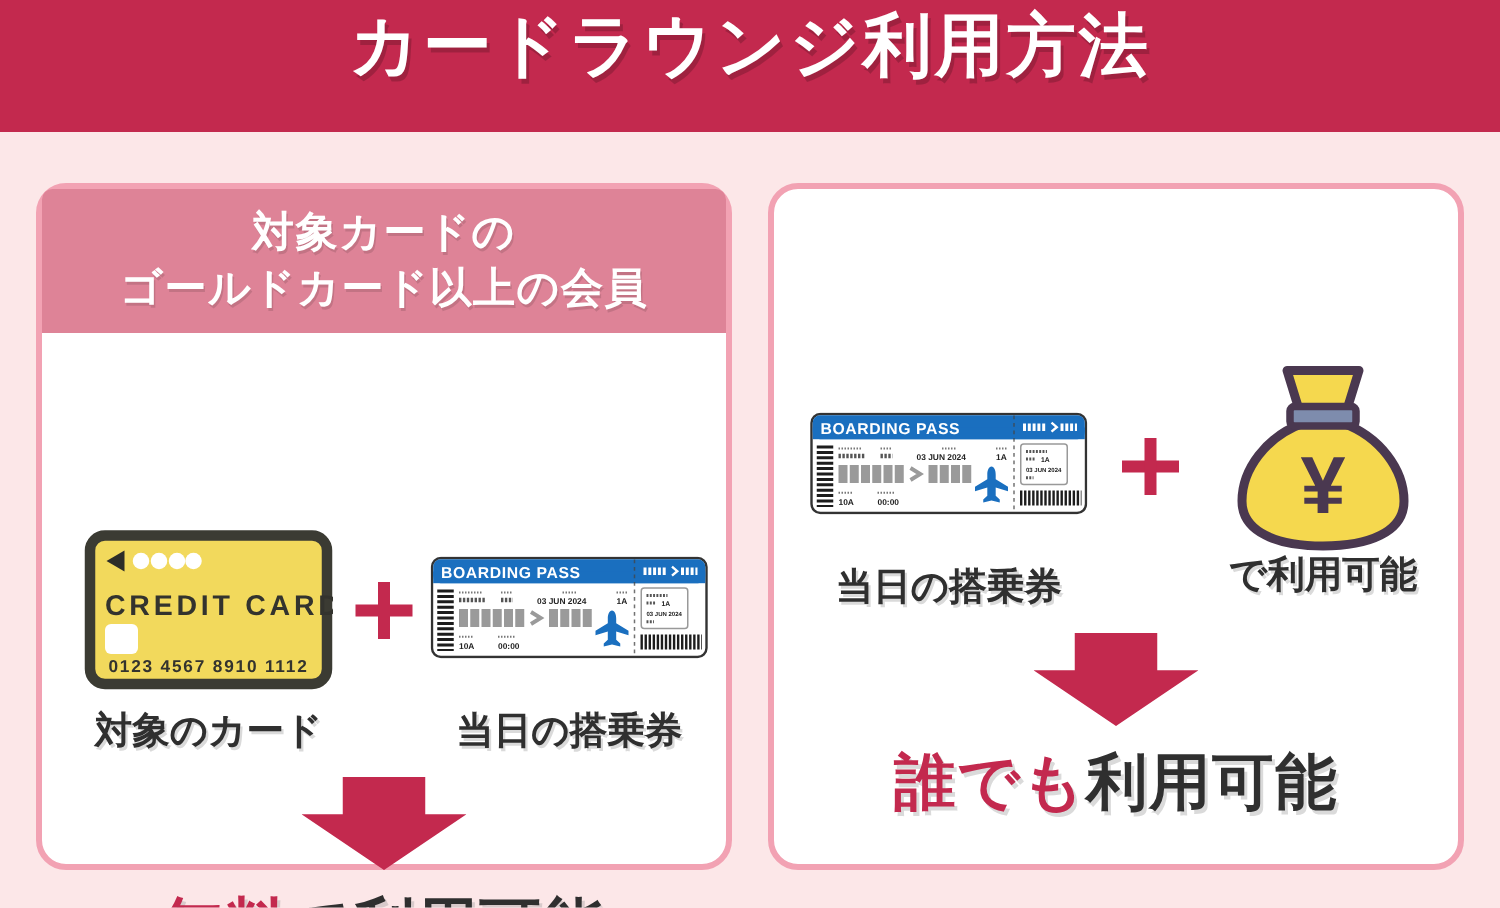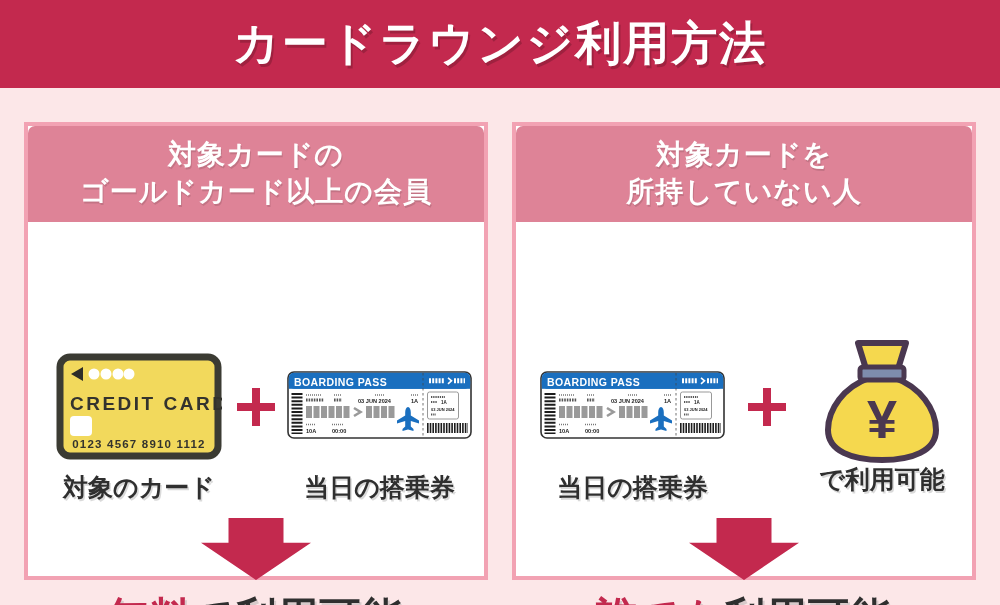--- a/index.html
+++ b/index.html
@@ -15,31 +15,31 @@
     width:1000px;height:605px;overflow:hidden;
     background:var(--bg-pink);
     font-family:"Liberation Sans","DejaVu Sans",sans-serif;
   }
   .canvas{position:relative;width:1000px;height:605px;}
 
   
   .banner{
     position:absolute;left:0;top:0;width:1000px;height:88px;
     background:var(--crimson);
-    display:flex;align-items:center;justify-content:center;
+    display:flex;justify-content:center;
   }
   .banner-title{
     color:#fff;font-size:46px;font-weight:900;letter-spacing:2px;margin:0;
     text-shadow:2px 3px 0 rgba(0,0,0,.18);
   }
 
   
   .panel{
     position:absolute;top:122px;width:464px;height:458px;
-    background:#fff;border:4px solid var(--border-pink);border-radius:0;
+    background:#fff;border:4px solid var(--border-pink);border-radius:20px;
   }
   .panel.left{left:24px;}
   .panel.right{left:512px;}
   .panel-header{
     height:96px;background:var(--hdr-pink);border-radius:7px 7px 0 0;
     display:flex;flex-direction:column;align-items:center;justify-content:center;
     color:#fff;font-size:28px;font-weight:800;line-height:1.32;letter-spacing:1px;
     text-shadow:1px 2px 0 rgba(0,0,0,.12);
     text-align:center;
   }
@@ -163,24 +163,20 @@
       <div class="down-arrow"></div>
 
       <div class="result">
         <span class="hl">無料</span>
           <span>で利用可能</span>
       </div>
     </div>
   </div>
 
   <div class="panel right">
-    <div class="panel-header">
-      <span>対象カードを</span>
-      <span>所持していない人</span>
-    </div>
     <div class="panel-body">
 
       <svg class="icon-abs" style="left:24px;top:149px;" width="185" height="68" viewBox="0 0 185 68">
         <rect x="1" y="1" width="183" height="66" rx="6" fill="#fff" stroke="#333" stroke-width="1.6"></rect>
         <rect x="1.8" y="1.8" width="181.4" height="16" rx="5" fill="#1a6fbf"></rect>
         <rect x="1.8" y="10" width="181.4" height="7.8" fill="#1a6fbf"></rect>
         <text x="7" y="14.5" font-size="10.5" font-weight="bold" fill="#fff" letter-spacing="0.4">BOARDING PASS</text>
         <line x1="136" y1="2" x2="136" y2="66" stroke="#444" stroke-width="1" stroke-dasharray="2.5 2.5" opacity="0.75"></line>
         <line x1="142" y1="9.8" x2="158" y2="9.8" stroke="#fff" stroke-width="5" stroke-dasharray="2 1.2"></line>
         <polyline points="161,6.8 164.5,9.8 161,12.8" fill="none" stroke="#fff" stroke-width="1.6"></polyline>

